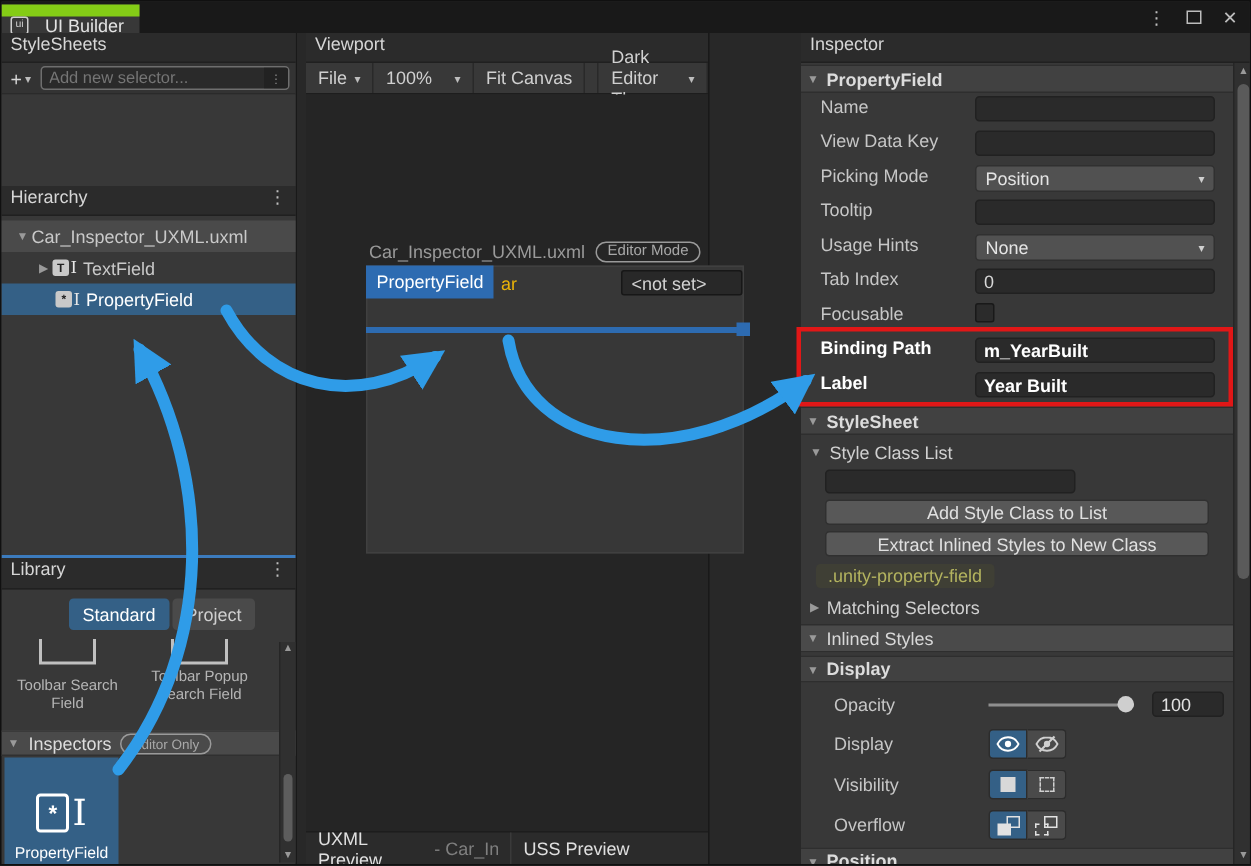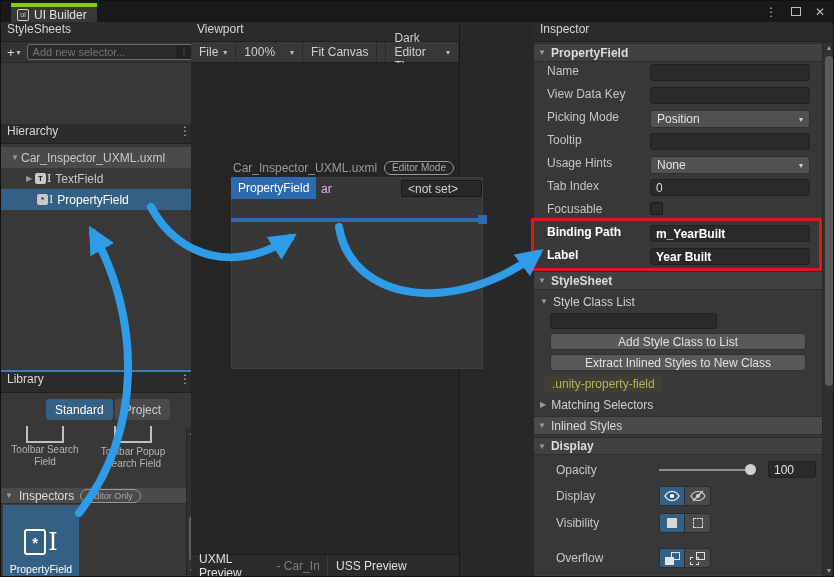--- a/index.html
+++ b/index.html
@@ -1,27 +1,27 @@
 <!DOCTYPE html>
 <html><head>
 <meta charset="utf-8">
 <style>
   html,body{margin:0;padding:0;background:#1b1b1b;}
   *{box-sizing:border-box;font-family:"Liberation Sans",sans-serif;}
   #app{position:relative;width:834px;height:577px;background:#282828;overflow:hidden;color:#c6c6c6;font-size:12px;border:1px solid #101010;}
   
   .topbar{position:absolute;left:0;top:0;width:834px;height:21px;background:#191919;display:flex;align-items:flex-end;}
-  .doc-tab{height:19px;margin-left:10px;padding:0 10px 0 6px;background:#383838;border-top:4px solid #84cc16;display:flex;align-items:center;gap:5px;color:#e3e3e3;}
+  .doc-tab{height:19px;margin-left:0;padding:0 10px 0 6px;background:#383838;border-top:8px solid #84cc16;display:flex;align-items:center;gap:11px;color:#e3e3e3;}
   .ui-icon{width:12px;height:12px;border:1px solid #cfcfcf;border-radius:2px;font-size:7px;color:#cfcfcf;display:flex;align-items:center;justify-content:center;line-height:1;}
   .win-controls{margin-left:auto;display:flex;align-items:center;gap:14px;padding-right:10px;height:100%;color:#bdbdbd;}
   .win-max{width:10px;height:9px;border:1.5px solid #bdbdbd;}
   
   .col{position:absolute;top:21px;bottom:0;}
   .col-left{left:0;width:197px;border-right:1px solid #191919;background:#383838;}
-  .col-center{left:190px;width:269px;border-right:1px solid #191919;background:#252525;display:flex;flex-direction:column;}
+  .col-center{left:203px;width:269px;border-right:1px solid #191919;background:#252525;display:flex;flex-direction:column;}
   .col-right{left:533px;width:301px;background:#383838;}
   .panel-header{height:20px;background:#2b2b2b;border-bottom:1px solid #202020;display:flex;padding:0 6px;color:#d6d6d6;}
   .kebab{margin-left:auto;color:#bdbdbd;}
   
   .ss-toolbar{height:21px;background:#333;display:flex;align-items:center;gap:4px;padding:0 4px;border-bottom:1px solid #2a2a2a;}
   .plus-btn{display:flex;align-items:center;gap:2px;color:#d8d8d8;font-size:13px;padding:0 2px;}
   .plus-btn .dd{font-size:8px;color:#bdbdbd;}
   .selector-input{flex:1;height:16px;background:#2a2a2a;border:1px solid #6e6e6e;border-radius:3px;display:flex;align-items:center;overflow:hidden;}
   .selector-input input{flex:1;background:transparent;border:none;outline:none;color:#cfcfcf;font-size:11px;padding:0 5px;min-width:0;}
   .selector-input .tail{width:16px;height:100%;background:#222;color:#8b8b8b;font-size:8px;display:flex;align-items:center;justify-content:center;}
@@ -57,21 +57,21 @@
   .vp-toolbar{height:21px;background:#383838;display:flex;align-items:stretch;border-bottom:1px solid #1d1d1d;color:#d0d0d0;}
   .vp-item{display:flex;align-items:center;gap:5px;padding:0 8px;border-right:1px solid #292929;}
   .vp-item .dd{font-size:8px;color:#bdbdbd;}
   .vp-theme{margin-left:8px;flex:1;justify-content:space-between;border-left:1px solid #292929;}
   .vp-body{flex:1;position:relative;background:#252525;}
   .canvas{position:absolute;left:40px;top:95px;width:252px;height:211px;}
   .canvas-title{height:19px;display:flex;align-items:center;gap:7px;color:#9a9a9a;padding-left:2px;}
   .canvas-body{position:absolute;left:0;top:19px;right:0;bottom:0;background:#373737;border:1px solid #404040;}
   .cv-row{position:relative;height:21px;display:flex;align-items:center;}
   .cv-tag{position:absolute;left:-1px;top:-1px;height:22px;background:#2d6bb1;color:#fff;display:flex;align-items:center;padding:0 7px;z-index:2;}
-  .cv-label{position:absolute;left:89px;color:#f0abfc;}
+  .cv-label{position:absolute;left:89px;color:#eab308;}
   .cv-field{position:absolute;left:169px;top:2px;width:81px;height:17px;background:#282828;border:1px solid #171717;border-radius:2px;color:#d2d2d2;display:flex;align-items:center;padding:4px 6px;}
   .cv-line{position:absolute;left:-1px;top:40px;width:253px;height:4px;background:#2d6bb1;}
   .cv-handle{position:absolute;left:246px;top:37px;width:9px;height:9px;background:#2d6bb1;}
   .vp-bottom{height:22px;background:#2b2b2b;border-top:1px solid #1d1d1d;display:flex;align-items:center;color:#e0e0e0;}
   .pv-tab{display:flex;align-items:center;padding:0 8px;height:100%;}
   .pv-tab:first-child{width:137px;border-right:1px solid #3a3a3a;}
   .pv-dim{color:#7f7f7f;white-space:nowrap;overflow:hidden;}
   
   .insp-content{position:absolute;left:0;top:20px;right:13px;bottom:0;overflow:hidden;}
   .fold-bar{height:19px;margin-top:1px;background:#414141;border-top:1px solid #2e2e2e;border-bottom:1px solid #2e2e2e;display:flex;align-items:center;padding-left:4px;gap:5px;color:#dcdcdc;font-weight:bold;}
@@ -182,21 +182,21 @@
       <div class="lib-tab on">
           <span>Standard</span>
         </div>
       <div class="lib-tab">
           <span>Project</span>
         </div>
     </div>
     <div class="lib-grid">
       <div class="lib-tile">
         <span class="rect"></span>
-        <span style="margin-top:1px;">Toolbar Search Field</span>
+        <span style="margin-top:9px;">Toolbar Search Field</span>
       </div>
       <div class="lib-tile">
         <span class="rect"></span>
         <span style="margin-top:3px;">Toolbar Popup Search Field</span>
       </div>
     </div>
     <div class="insp-bar">
       <span class="tri" style="font-size:8px;color:#9a9a9a;">▼</span>
       <span>Inspectors</span>
       <span class="pill">Editor Only</span>
@@ -399,21 +399,21 @@
         <span class="seg">
           <span class="segbtn on">
               <span class="sq-on"></span>
             </span>
           <span class="segbtn">
               <span class="sq-off"></span>
             </span>
         </span>
       </div>
 
-      <div class="srow" style="margin-top:11px;height:24px">
+      <div class="srow" style="margin-top:3px;height:24px">
         <span class="lbl">Overflow</span>
         <span class="seg">
           <span class="segbtn on">
               <span class="ov">
                 <span class="back"></span>
                 <span class="front"></span>
               </span>
             </span>
           <span class="segbtn">
               <span class="ov off">

